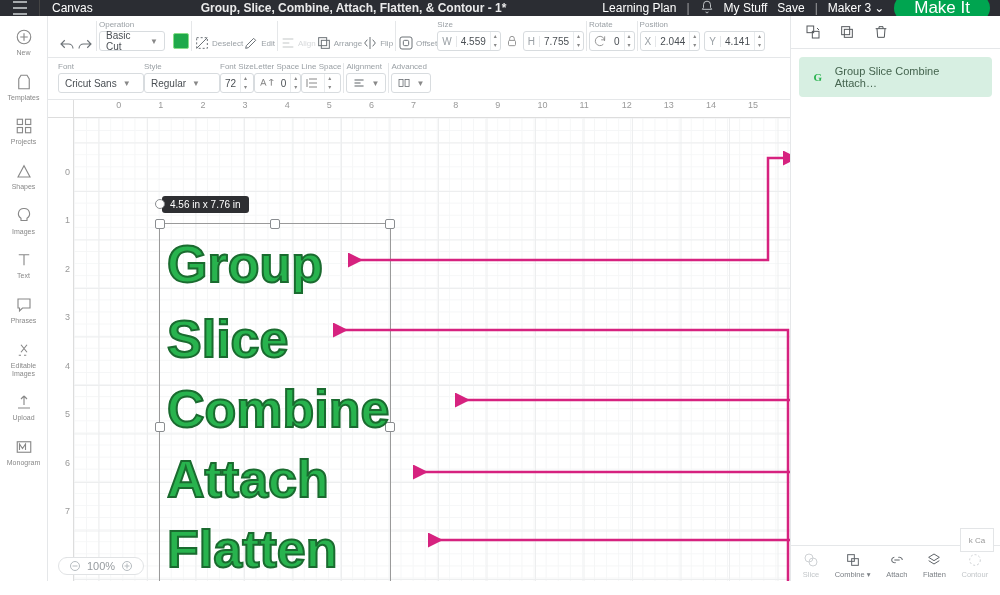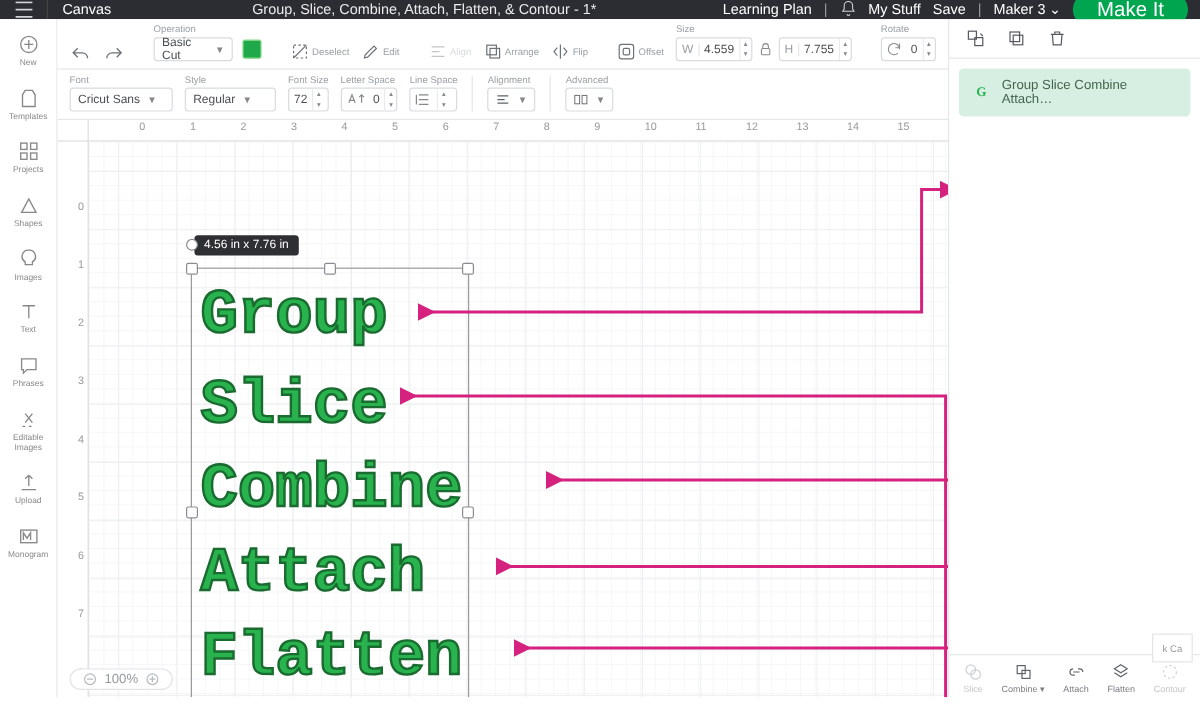--- a/index.html
+++ b/index.html
@@ -13,40 +13,40 @@
     --arrow:#d6227f;
     --ink:#1f1f1f;
   }
   *{box-sizing:border-box;font-family:"Helvetica Neue",Arial,sans-serif}
   html,body{margin:0;padding:0;width:1000px;height:595px;background:#fff;color:var(--ink);overflow:hidden}
   
   .topbar{height:16px;background:var(--dark);display:flex;align-items:center;color:#fff;font-size:12px}
   .hamburger{width:40px;height:100%;display:flex;align-items:center;justify-content:center;border-right:1px solid #444;cursor:pointer}
   .hamburger svg{stroke:#cfd3d6}
   .topbar .brand{padding:0 12px;font-weight:500}
-  .topbar .title{flex:1;text-align:center;opacity:.9;font-weight:400}
+  .topbar .title{flex:1;text-align:center;opacity:.9;font-weight:700}
   .topbar .right{display:flex;align-items:center;gap:10px;padding-right:10px}
   .topbar .sep{opacity:.5}
   .makeit{background:var(--green);border-radius:14px;padding:4px 20px;font-size:17px;cursor:pointer}
   .topbar .bell svg{stroke:#cfd3d6}
   .chev{margin-left:3px}
 
   
   .app{display:flex;height:calc(595px - 30px)}
   
   .rail{width:48px;background:#fff;border-right:1px solid var(--light);display:flex;flex-direction:column;align-items:center;padding-top:6px;gap:2px}
   .rail .item{width:100%;padding:6px 0 8px;display:flex;flex-direction:column;align-items:center;gap:3px;cursor:pointer}
   .rail .item svg{stroke:#888}
   .rail .item span{font-size:7px;color:#888;text-align:center;line-height:1.1}
 
   
   .mid{flex:1;display:flex;flex-direction:column;min-width:0}
   
   .tools{border-bottom:1px solid var(--light);background:#fff}
-  .row{display:flex;align-items:flex-end;gap:10px;padding:4px 10px 6px}
+  .row{display:flex;align-items:flex-end;padding:4px 10px 6px}
   .grp{display:flex;flex-direction:column;gap:2px}
   .grp .lbl{font-size:8px;color:#9aa0a5}
   .ctrl{height:20px;border:1px solid #d8dcdf;border-radius:3px;background:#fff;display:flex;align-items:center;padding:0 6px;font-size:10px;color:#4a4f54}
   .ctrl .dd{margin-left:6px;font-size:8px;color:#888}
   .swatch{width:16px;height:16px;background:#1fa94a;border:1px solid #8d8;margin-left:4px;border-radius:2px}
   .iconbtn{display:flex;flex-direction:row;align-items:center;gap:2px;cursor:pointer}
   .iconbtn svg{stroke:#6c7277}
   .iconbtn span{font-size:8px;color:#9aa0a5}
   .numbox{display:flex;align-items:center;height:20px;border:1px solid #d8dcdf;border-radius:3px;font-size:10px}
   .numbox .tag{padding:0 4px;color:#9aa0a5;border-right:1px solid #e5e7e9}
@@ -76,21 +76,21 @@
 
   .sel{position:absolute;border:1px solid #9a9a9a;left:85px;top:105px;width:232px;height:408px}
   .sel .badge{position:absolute;top:-28px;left:2px;background:#2e2f32;color:#fff;font-size:10px;padding:3px 8px;border-radius:3px;white-space:nowrap}
   .handle{position:absolute;width:10px;height:10px;background:#fff;border:1px solid #8a8d90;border-radius:2px}
   .h-tl{left:-5px;top:-5px}.h-tr{right:-5px;top:-5px}
   .h-t{left:calc(50% - 5px);top:-5px}
   .h-l{top:calc(50% - 5px);left:-5px}.h-r{top:calc(50% - 5px);right:-5px}
   .rot{position:absolute;width:10px;height:10px;border:1px solid #8a8d90;border-radius:50%;background:#fff}
   .rot1{left:-5px;top:-25px}
 
-  .word{position:absolute;font-family:Liberation Mono, monospace;font-weight:700;font-size:52px;color:#28b34e;-webkit-text-stroke:2px #1a6b2f;line-height:1}
+  .word{position:absolute;font-family:Liberation Sans, sans-serif;font-weight:700;font-size:52px;color:#28b34e;-webkit-text-stroke:2px #1a6b2f;line-height:1}
   .w1{left:93px;top:120px}
   .w2{left:93px;top:195px}
   .w3{left:93px;top:265px}
   .w4{left:93px;top:335px}
   .w5{left:93px;top:405px}
 
   .zoom{position:absolute;left:10px;bottom:6px;display:flex;align-items:center;gap:6px;background:#fff;border:1px solid #e1e3e5;border-radius:12px;padding:2px 10px;font-size:11px;color:#969b9f;z-index:4}
   .zoom svg{stroke:#b5bbbf}
 
   

